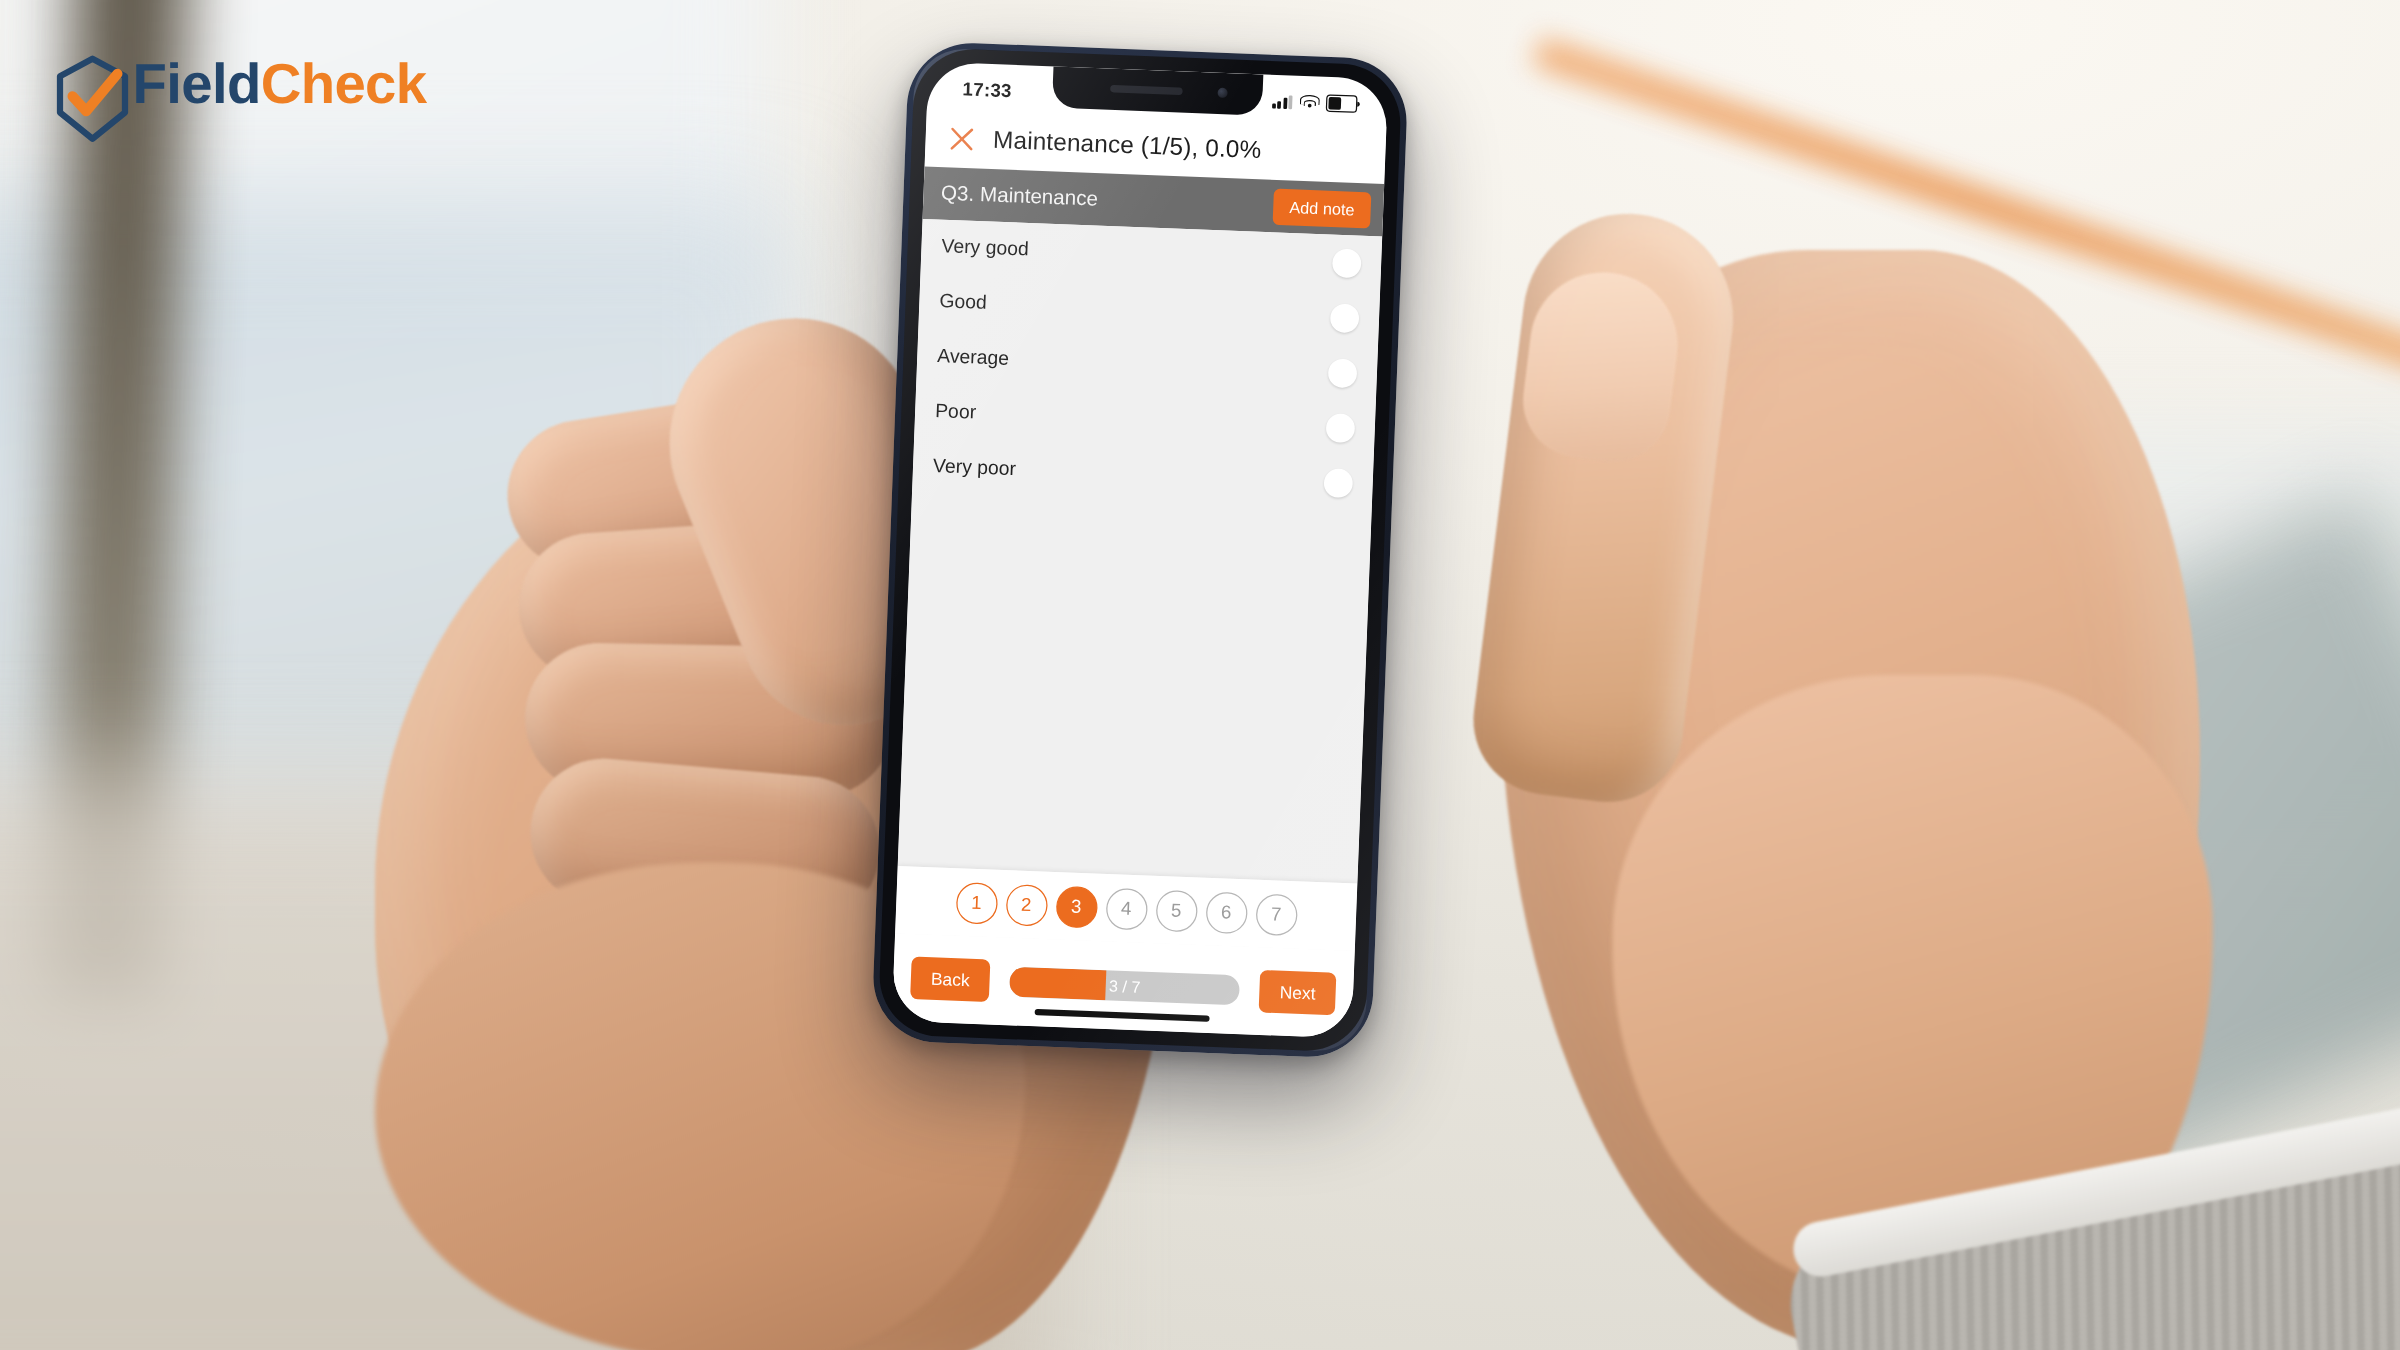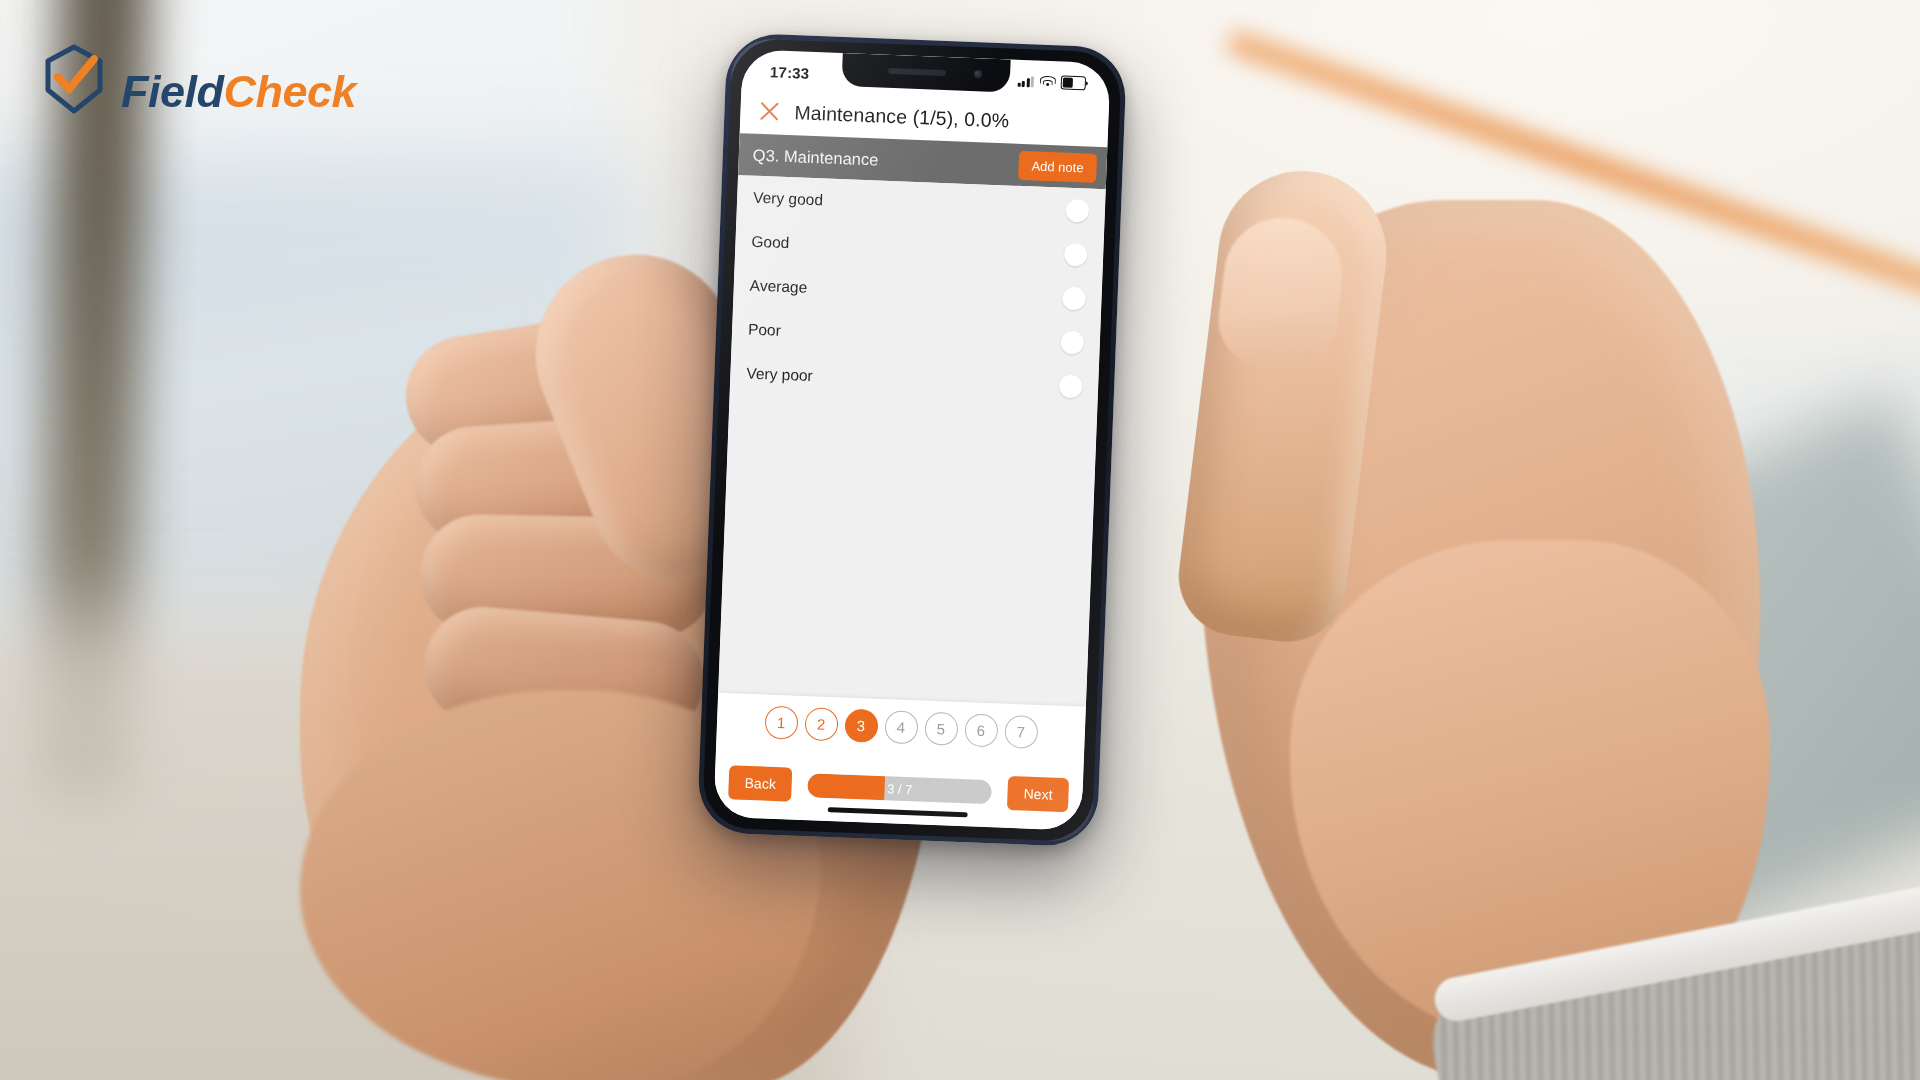--- a/index.html
+++ b/index.html
@@ -261,21 +261,21 @@
 
   
   #glare{
     position:absolute;inset:0;border-radius:40px;pointer-events:none;z-index:9;
     background:linear-gradient(118deg,rgba(255,255,255,.16) 0%,rgba(255,255,255,0) 34%,
       rgba(255,255,255,0) 66%,rgba(255,255,255,.09) 100%);
   }
 
   
   #logo{
-    position:absolute;left:42px;top:44px;display:flex;align-items:flex-end;gap:15px;z-index:30;font-style:italic;
+    position:absolute;left:42px;top:44px;display:flex;align-items:flex-start;z-index:30;
   }
   #logoMark{width:64px;height:70px;flex:none;}
   #logoText{font-size:45px;font-weight:bold;letter-spacing:-.5px;line-height:1;}
   #logoText .f{color:#24466b;}
   #logoText .c{color:#ef8024;}
 </style>
 </head>
 <body>
 
 <div id="bg">

